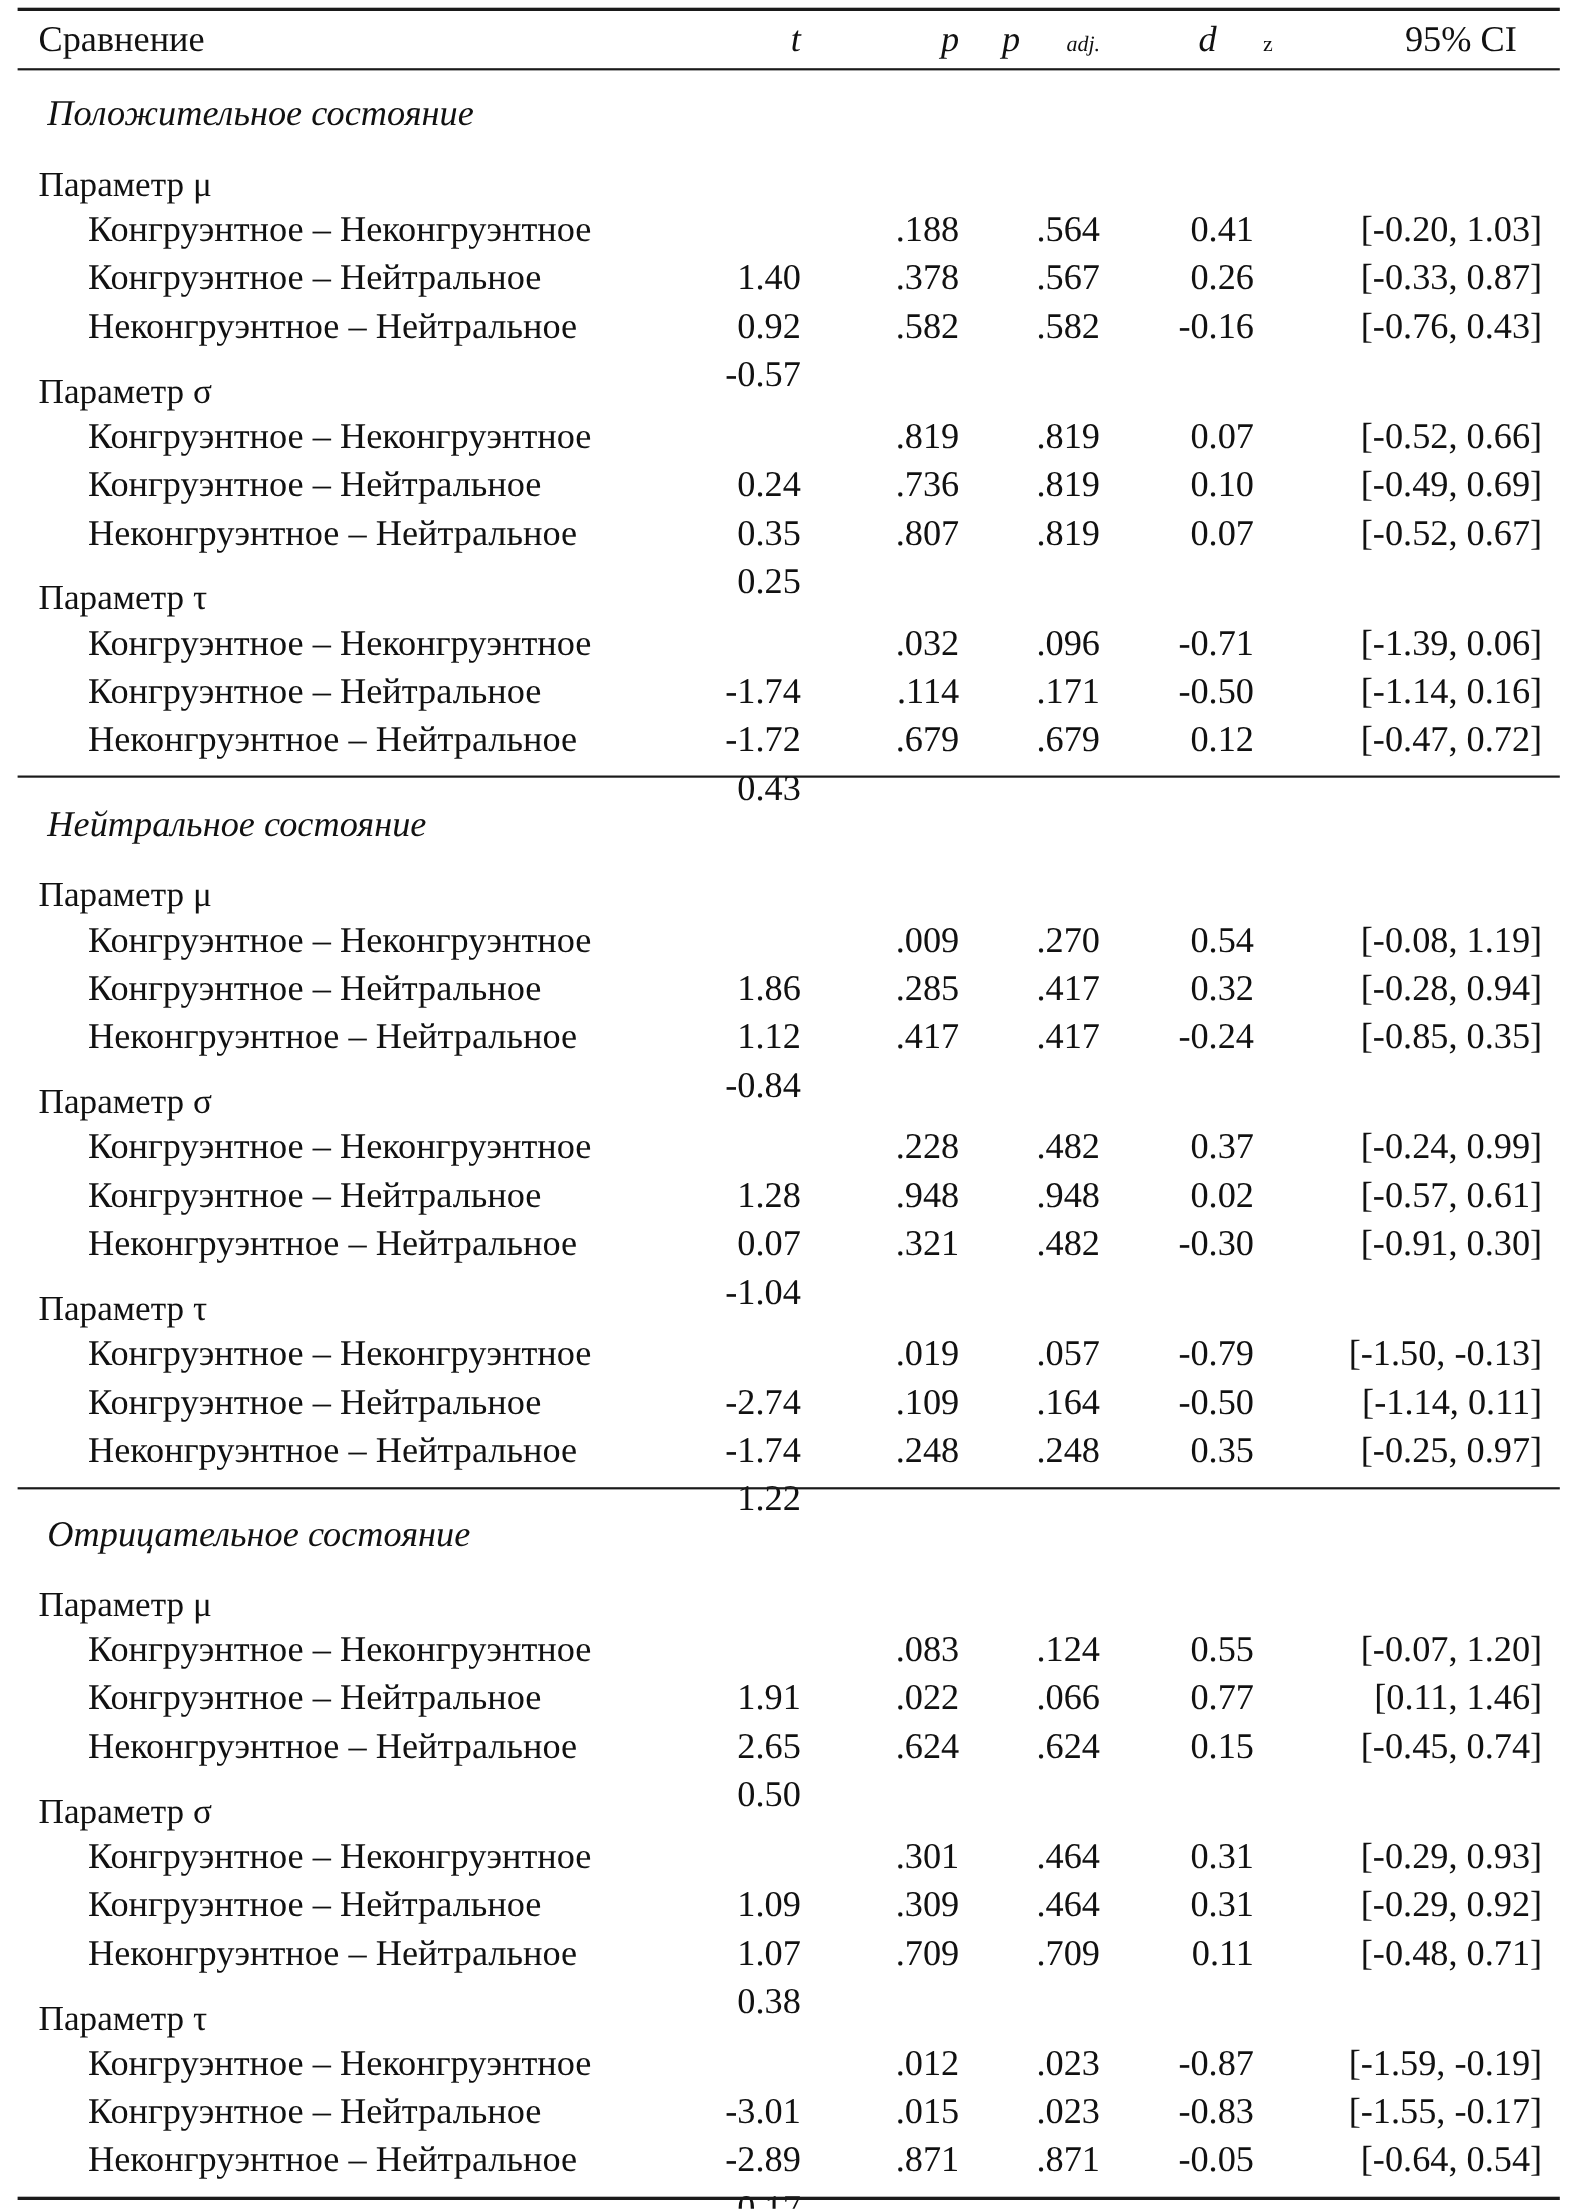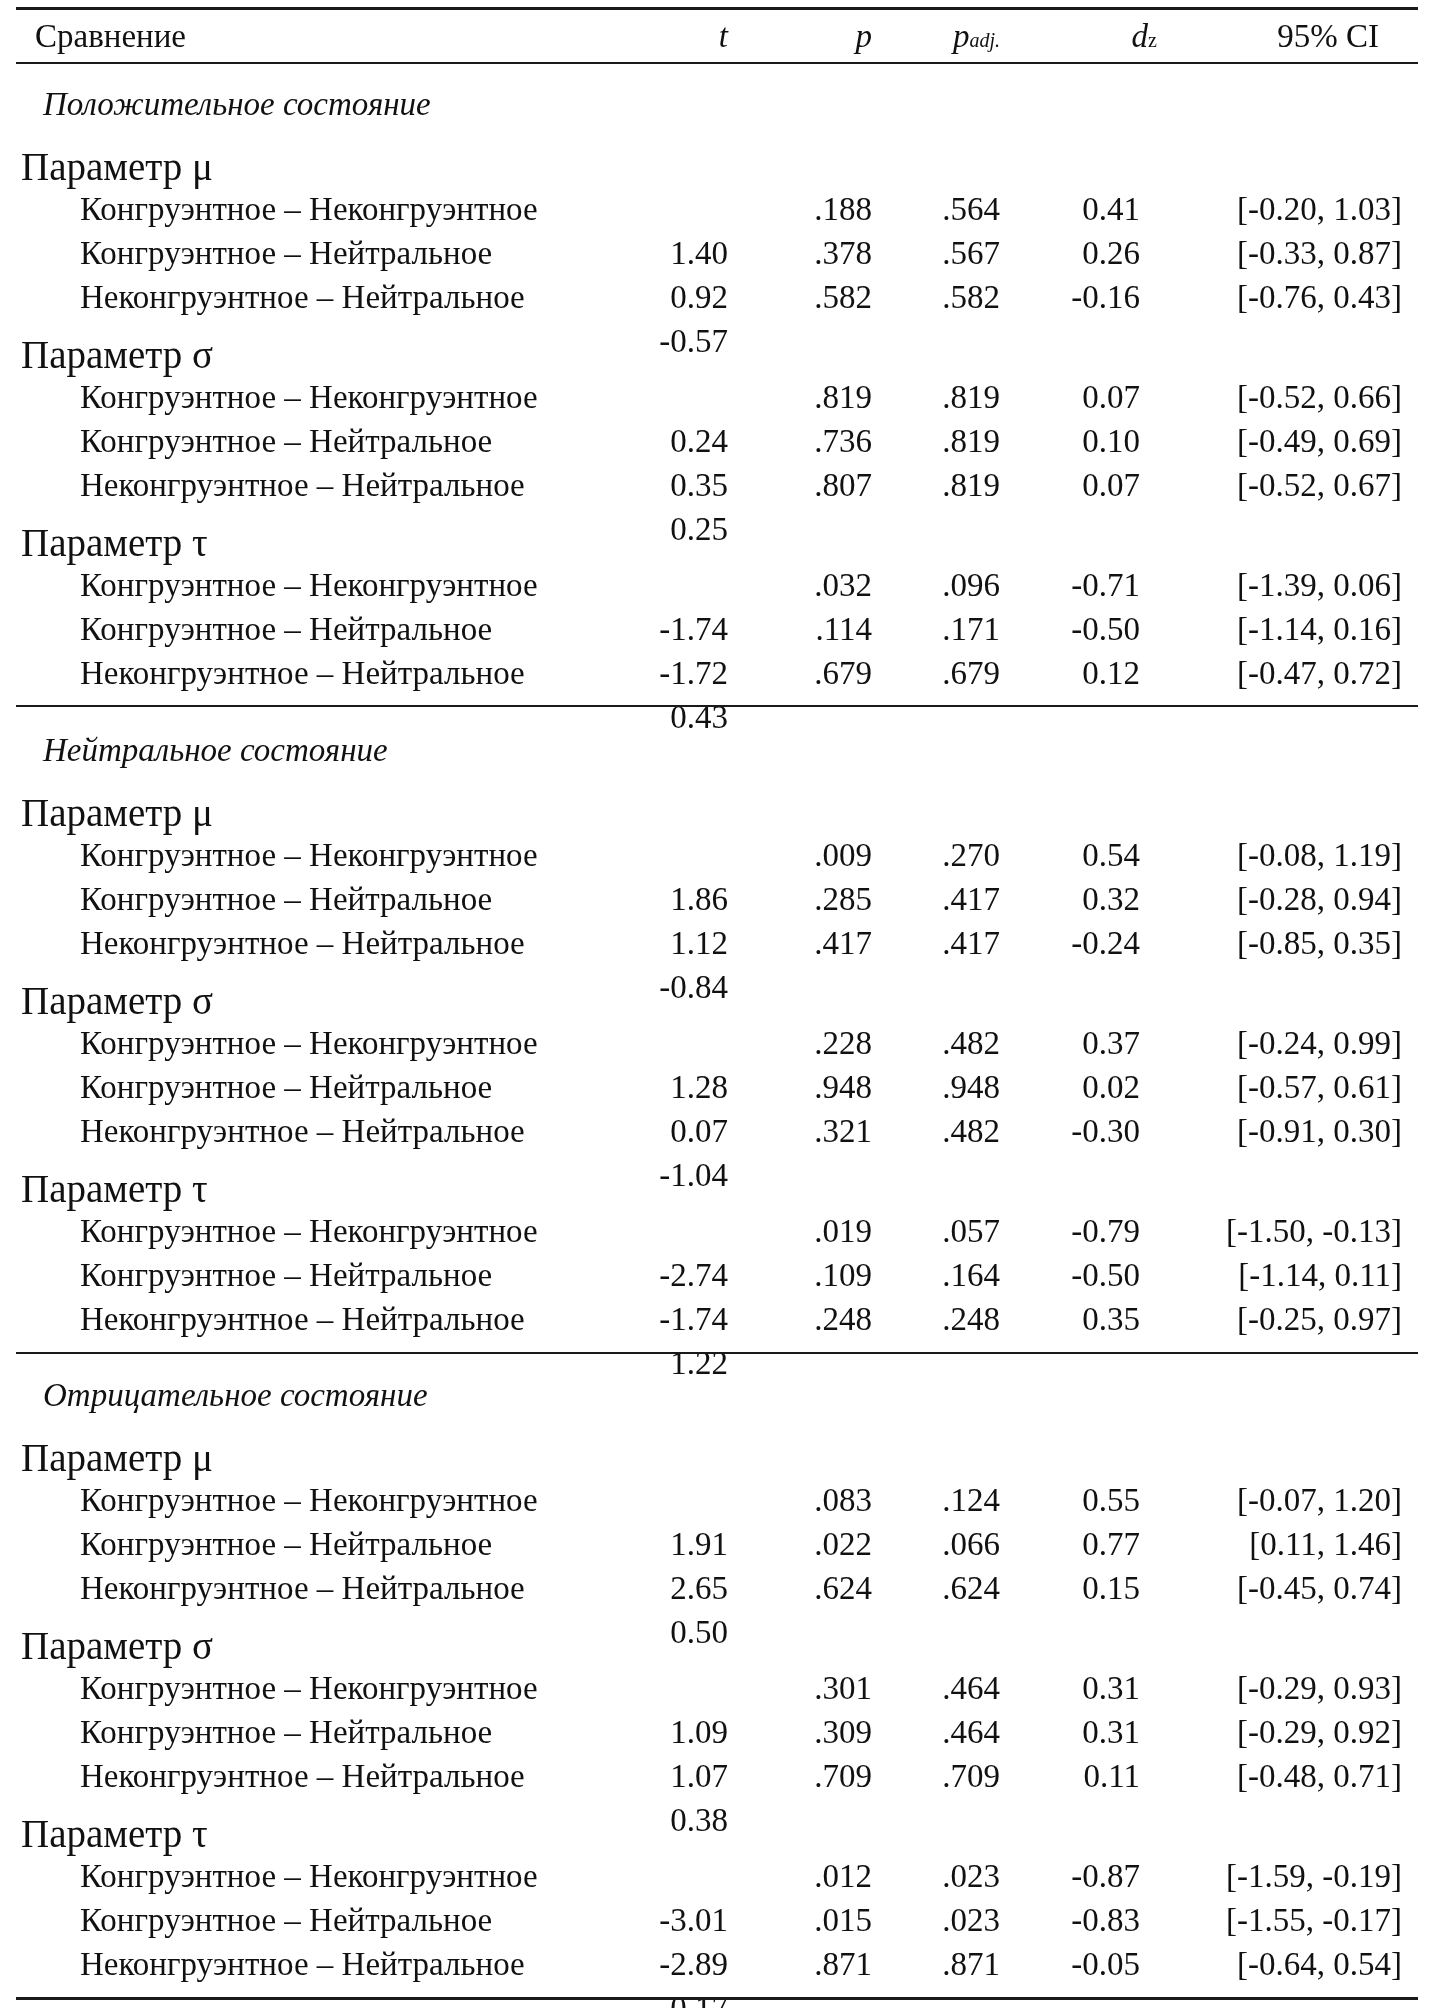--- a/index.html
+++ b/index.html
@@ -8,23 +8,23 @@
     font-family: "Liberation Serif", "DejaVu Serif", serif;
     color: #111111;
   }
   .rule { position: absolute; left: 16px; width: 1402px; background: #1a1a1a; }
   .rule.thick { height: 3px; }
   .rule.thin { height: 2px; }
 
   .hdr { position: absolute; top: 14px; height: 44px; line-height: 44px; font-size: 33px; }
   .hdr.label { left: 35px; }
   .hdr.col { text-align: right; font-style: italic; }
-  .hdr .sub { font-size: 20px; font-style: italic; }
+  .hdr .sub { font-size: 20px; font-style: italic; margin-left: 42px; }
   .sec-title { position: absolute; left: 43px; font-size: 33px; font-style: italic; height: 44px; line-height: 44px; }
-  .param { position: absolute; left: 21px; font-size: 39px; height: 44px; line-height: 44px; font-family: Liberation Serif, serif; }
+  .param { position: absolute; left: 35px; font-size: 32px; height: 44px; line-height: 44px; font-family: Liberation Serif, serif; }
   .row { position: absolute; left: 0; width: 1429px; height: 44px; line-height: 44px; font-size: 33px; }
   .row .cmp { position: absolute; left: 80px; white-space: nowrap; }
   .row .num { position: absolute; text-align: right; white-space: nowrap; }
 
   .c-t    { right: 701px; margin-top: 44px; }
   .c-p    { right: 557px; }
   .c-padj { right: 429px; margin-left: 26px; }
   .c-dz   { right: 289px; }
   .c-ci   { right: 27px; }
 </style>

